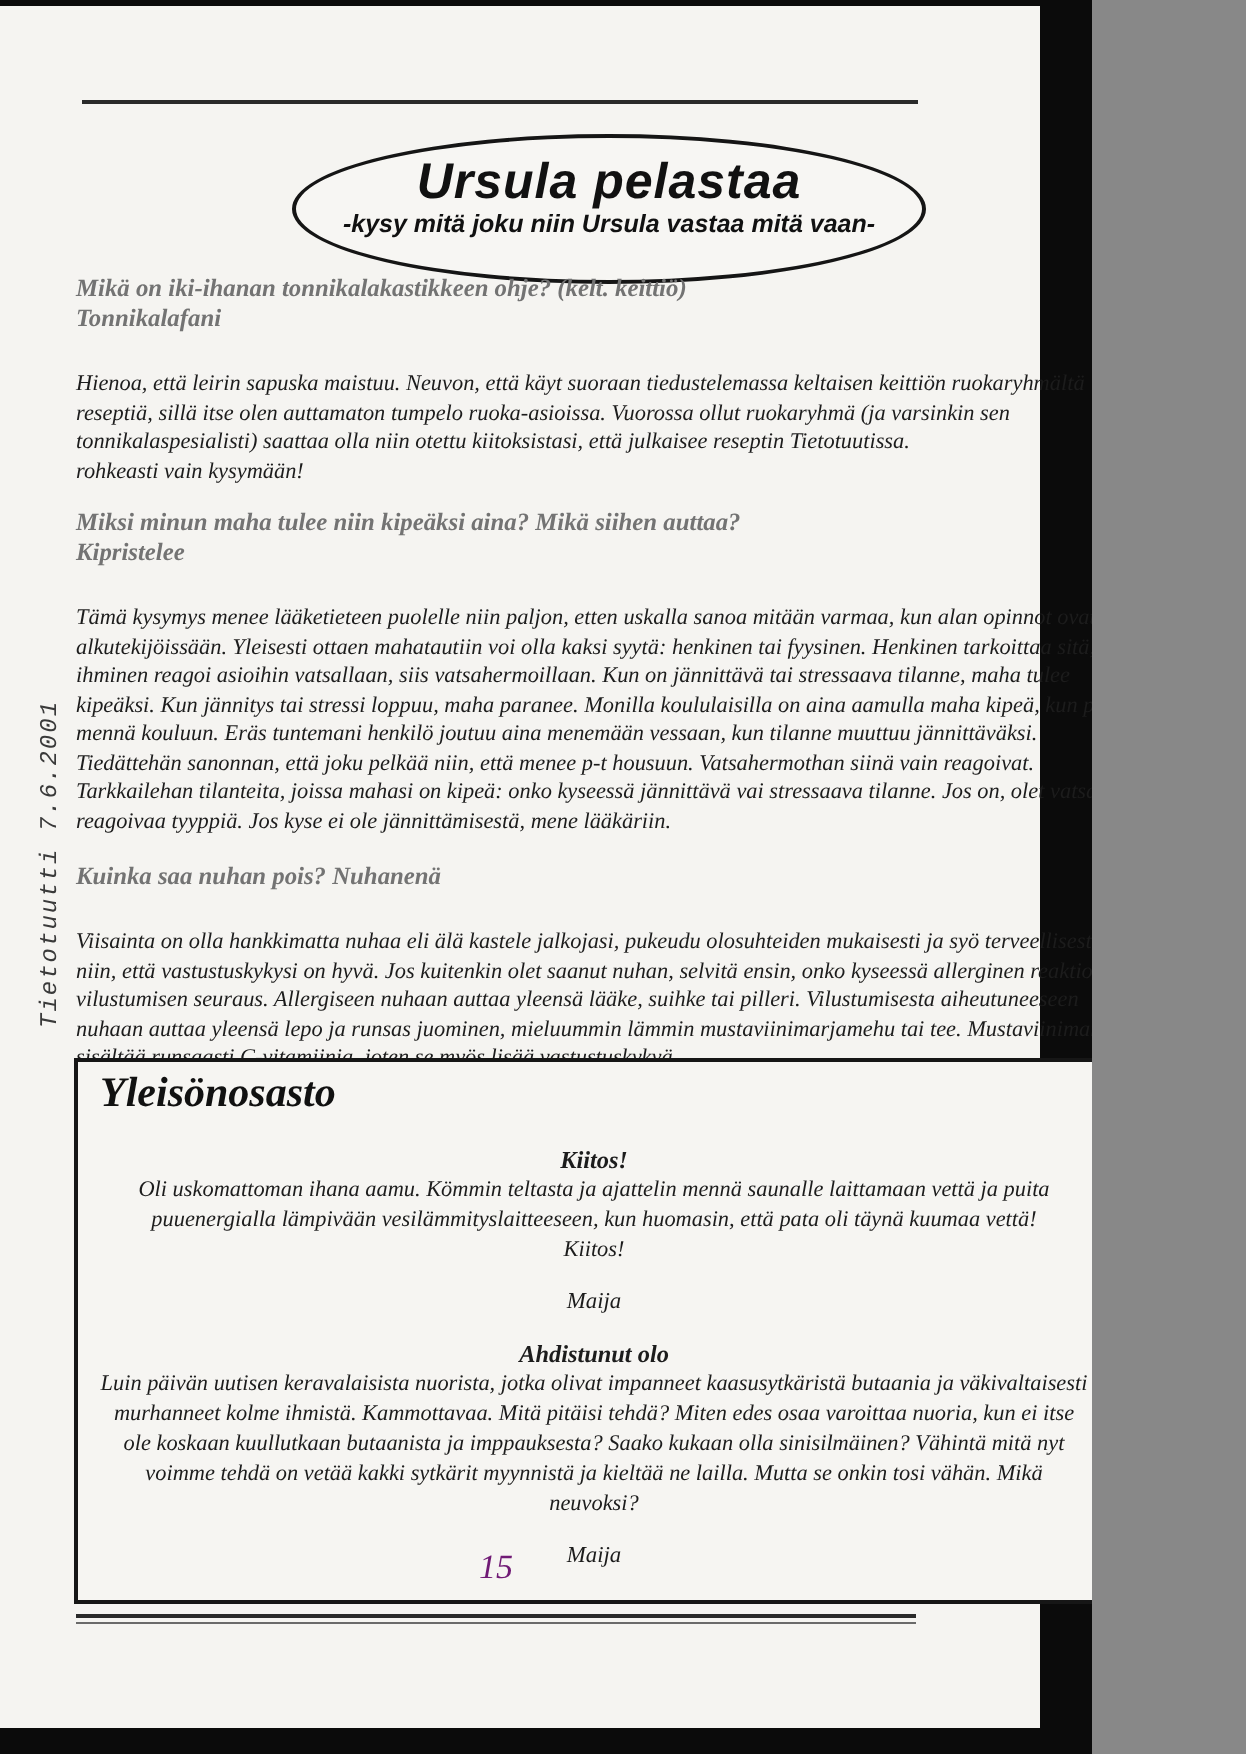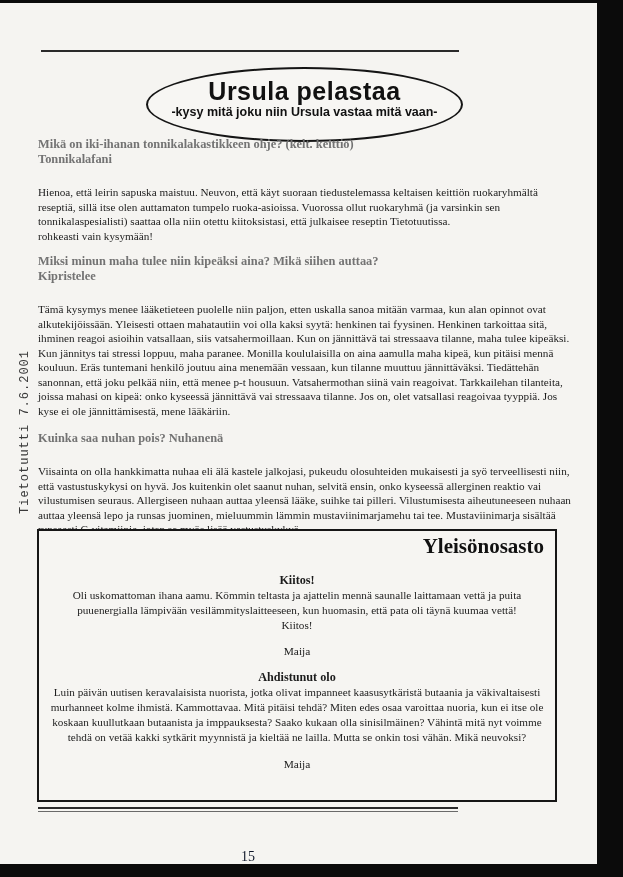--- a/index.html
+++ b/index.html
@@ -1,22 +1,23 @@
 <!DOCTYPE html>
 <html><head>
 <meta charset="utf-8">
 <style>
   html,body { margin:0; padding:0; background:#888; }
   .page {
     position:relative;
-    width:623px; height:877px;
+    width:546px; height:877px;
     background:#f5f4f1;
     overflow:hidden;
     font-family:"Liberation Serif", serif;
     color:#1c1c1c;
+    font-style:italic;
   }
   
   .bar { position:absolute; background:#0b0b0b; }
   .bar-top    { left:0; top:0; width:623px; height:3px; }
   .bar-right  { right:0; top:0; width:26px; height:877px; }
   .bar-bottom { left:0; bottom:0; width:623px; height:13px; }
 
   
   .top-rule { position:absolute; left:41px; top:50px; width:418px; height:2px; background:#2a2a2a; }
   .foot-rule-a { position:absolute; left:38px; top:807px; width:420px; height:2px; background:#2a2a2a; }
@@ -59,31 +60,31 @@
   .qa .body { margin-top:18px; }
 
   
   .letters-box {
     position:absolute; left:37px; top:529px; width:520px; height:273px;
     border:2px solid #161616; box-sizing:border-box;
     padding:2px 11px 0 11px;
     background:#f6f5f2;
   }
   .box-title {
-    text-align:right; font-weight:bold;
+    text-align:left; font-weight:bold;
     font-size:21px; line-height:27px; color:#111;
   }
   .letter { margin-top:13px;text-align:center; }
   .letter-title { font-weight:bold; font-size:12.2px; line-height:15px; }
   .letter p { margin:0; font-size:11.2px; line-height:14.8px; }
   .letter-sig { margin-top:13px; font-size:11.4px; }
 
   .page-num {
-    position:absolute; left:38px; top:849px; width:420px;
-    text-align:center; font-size:14px; color:#0f172a;
+    position:absolute; left:38px; top:774px; width:420px;
+    text-align:center; font-size:17px; color:#701a75;
   }
 </style>
 </head>
 <body>
 
 <div class="page">
 
   <div class="bar bar-top"></div>
   <div class="bar bar-right"></div>
   <div class="bar bar-bottom"></div>

